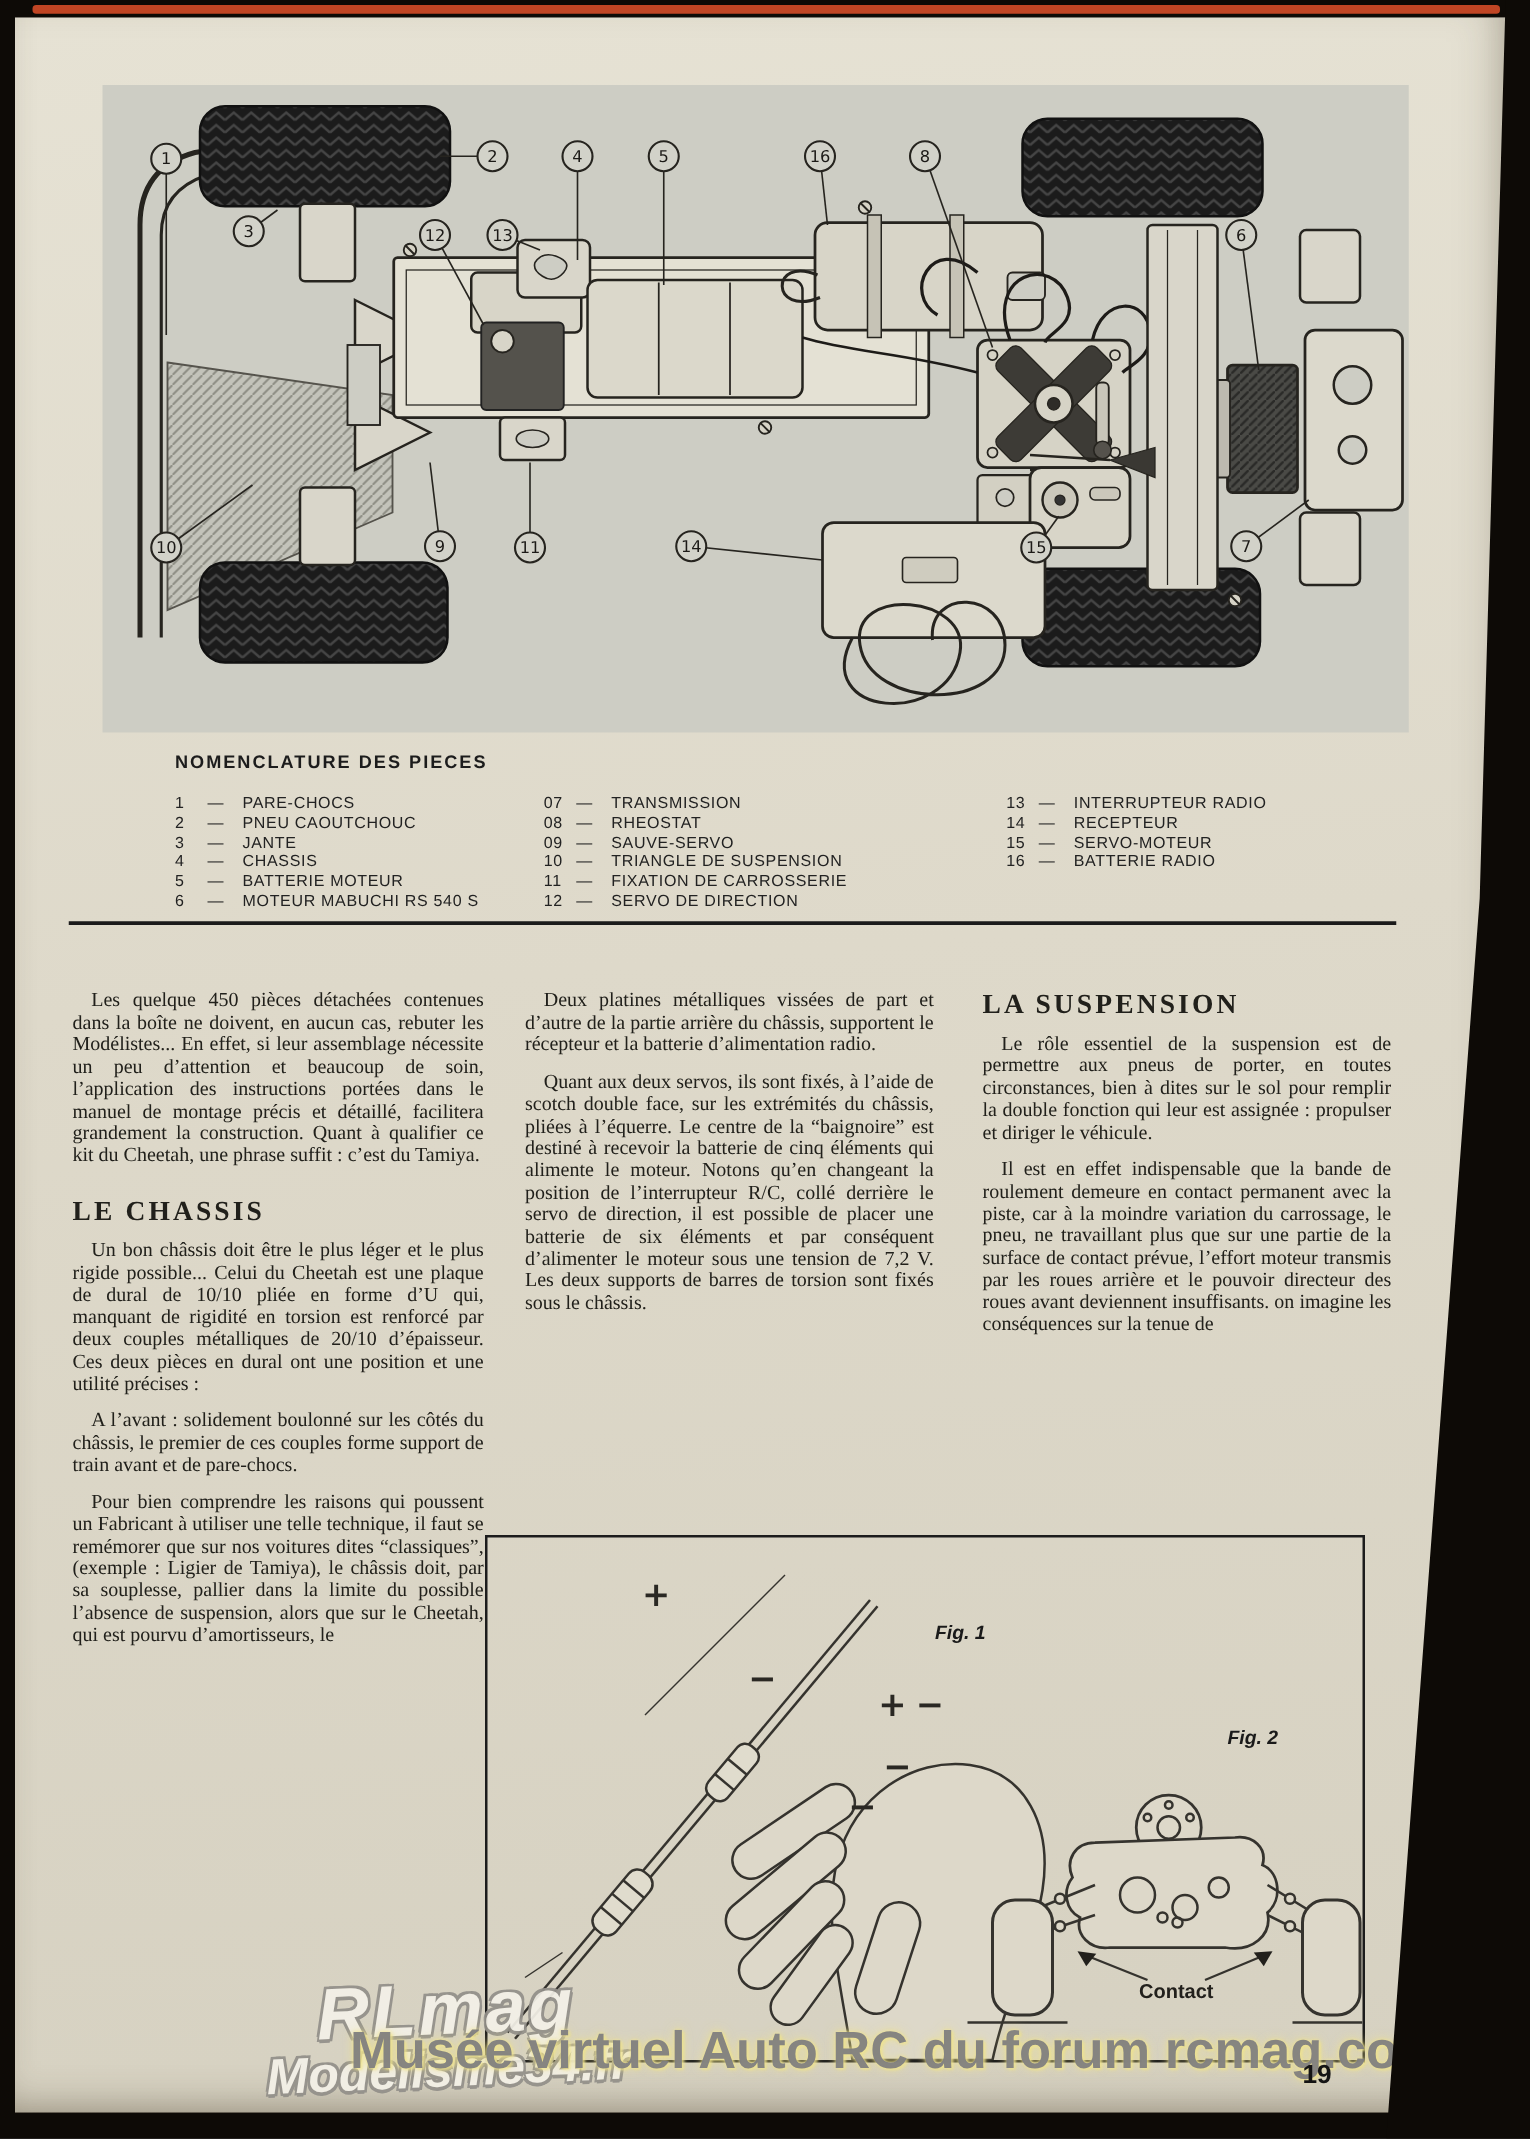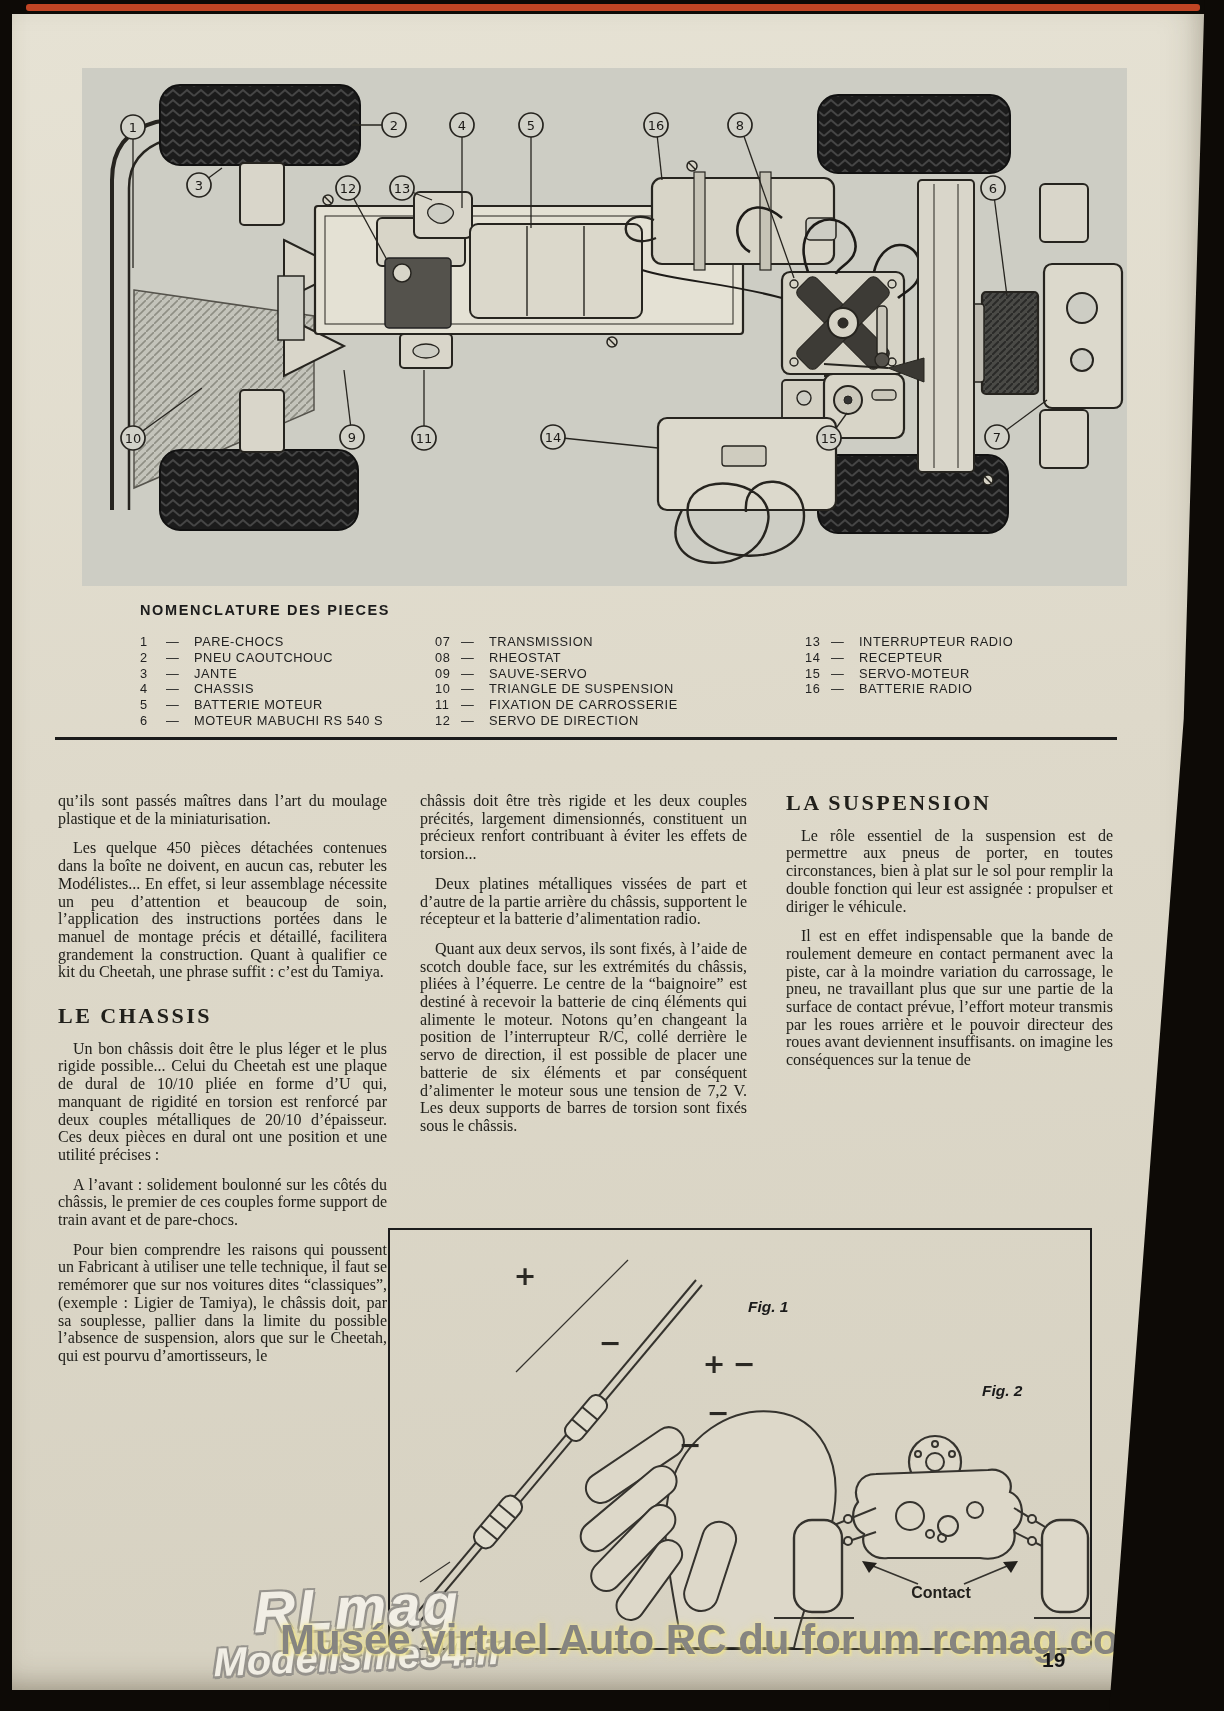--- a/index.html
+++ b/index.html
@@ -340,35 +340,33 @@
         <div class="nom-row">
           <span class="nom-num">16</span>
           <span class="nom-dash">—</span>
           <span class="nom-label">BATTERIE RADIO</span>
         </div>
       </div>
 
     <div class="hr"></div>
 
     <div class="art" id="article-col-1">
-        <p class="art-p flush">qu’ils sont passés maîtres dans l’art du moulage plastique et de la miniaturisation.</p>
         <p class="art-p">Les quelque 450 pièces détachées contenues dans la boîte ne doivent, en aucun cas, rebuter les Modélistes... En effet, si leur assemblage nécessite un peu d’attention et beaucoup de soin, l’application des instructions portées dans le manuel de montage précis et détaillé, facilitera grandement la construction. Quant à qualifier ce kit du Cheetah, une phrase suffit : c’est du Tamiya.</p>
         <h3 class="art-h">LE CHASSIS</h3>
         <p class="art-p">Un bon châssis doit être le plus léger et le plus rigide possible... Celui du Cheetah est une plaque de dural de 10/10 pliée en forme d’U qui, manquant de rigidité en torsion est renforcé par deux couples métalliques de 20/10 d’épaisseur. Ces deux pièces en dural ont une position et une utilité précises :</p>
         <p class="art-p">A l’avant : solidement boulonné sur les côtés du châssis, le premier de ces couples forme support de train avant et de pare-chocs.</p>
         <p class="art-p">Pour bien comprendre les raisons qui poussent un Fabricant à utiliser une telle technique, il faut se remémorer que sur nos voitures dites “classiques”, (exemple : Ligier de Tamiya), le châssis doit, par sa souplesse, pallier dans la limite du possible l’absence de suspension, alors que sur le Cheetah, qui est pourvu d’amortisseurs, le</p>
       </div>
     <div class="art" id="article-col-2">
-        <p class="art-p flush">châssis doit être très rigide et les deux couples précités, largement dimensionnés, constituent un précieux renfort contribuant à éviter les effets de torsion...</p>
         <p class="art-p">Deux platines métalliques vissées de part et d’autre de la partie arrière du châssis, supportent le récepteur et la batterie d’alimentation radio.</p>
         <p class="art-p">Quant aux deux servos, ils sont fixés, à l’aide de scotch double face, sur les extrémités du châssis, pliées à l’équerre. Le centre de la “baignoire” est destiné à recevoir la batterie de cinq éléments qui alimente le moteur. Notons qu’en changeant la position de l’interrupteur R/C, collé derrière le servo de direction, il est possible de placer une batterie de six éléments et par conséquent d’alimenter le moteur sous une tension de 7,2 V. Les deux supports de barres de torsion sont fixés sous le châssis.</p>
       </div>
     <div class="art" id="article-col-3">
         <h3 class="art-h">LA SUSPENSION</h3>
-        <p class="art-p">Le rôle essentiel de la suspension est de permettre aux pneus de porter, en toutes circonstances, bien à plat sur le sol pour remplir la double fonction qui leur est assignée : propulser et diriger le véhicule.</p>
+        <p class="art-p">Le rôle essentiel de la suspension est de permettre aux pneus de porter, en toutes circonstances, bien à dites sur le sol pour remplir la double fonction qui leur est assignée : propulser et diriger le véhicule.</p>
         <p class="art-p">Il est en effet indispensable que la bande de roulement demeure en contact permanent avec la piste, car à la moindre variation du carrossage, le pneu, ne travaillant plus que sur une partie de la surface de contact prévue, l’effort moteur transmis par les roues arrière et le pouvoir directeur des roues avant deviennent insuffisants. on imagine les conséquences sur la tenue de</p>
       </div>
 
 
     <div class="figbox">
       <svg viewBox="0 0 700 418" width="700" height="418">
         <g stroke="#35332e" fill="none" stroke-width="2">
           <line x1="16" y1="396" x2="306" y2="50"></line>
           <line x1="22" y1="401" x2="312" y2="55"></line>
           <g transform="translate(108,292) rotate(-50)">

